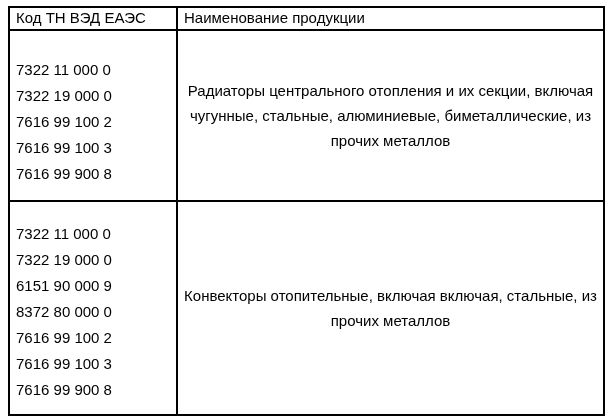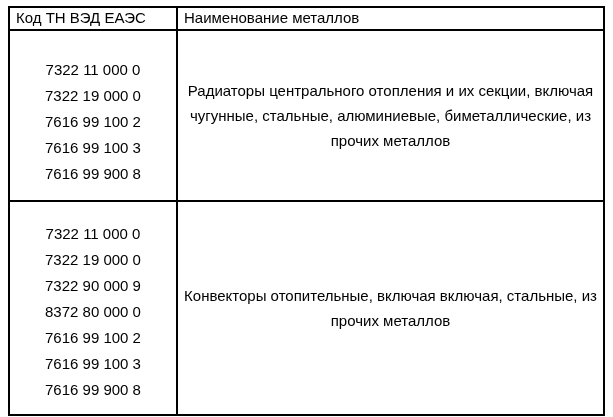--- a/index.html
+++ b/index.html
@@ -41,21 +41,21 @@
     text-align: left;
     vertical-align: middle;
     padding: 1px 6px 3px 6px;
   }
   tr.body-row-1 { height: 171px; }
   tr.body-row-2 { height: 209px; }
   .codes-cell {
     vertical-align: top;
     padding: 26px 6px 11px 6px;
     line-height: 26px;
-    text-align: center;
+    text-align: left;
     white-space: nowrap;
   }
   tr.body-row-2 .codes-cell {
     padding-top: 19px;
   }
   .code-line {
     line-height: 26px;
   }
   .product-cell {
     vertical-align: middle;
@@ -70,41 +70,41 @@
 
 <div class="page">
   <table class="tnved-table">
     <colgroup>
       <col style="width:168px">
       <col>
     </colgroup>
     <thead>
       <tr>
         <th>Код ТН ВЭД ЕАЭС</th>
-        <th>Наименование металлов</th>
+        <th>Наименование продукции</th>
       </tr>
     </thead>
     <tbody>
       <tr class="body-row-1">
         <td class="codes-cell">
           <div class="code-line">7322 11 000 0</div>
           <div class="code-line">7322 19 000 0</div>
           <div class="code-line">7616 99 100 2</div>
           <div class="code-line">7616 99 100 3</div>
           <div class="code-line">7616 99 900 8</div>
         </td>
         <td class="product-cell">
           <div class="product-text">Радиаторы центрального отопления и их секции, включая чугунные, стальные, алюминиевые, биметаллические, из прочих металлов</div>
         </td>
       </tr>
       <tr class="body-row-2">
         <td class="codes-cell">
           <div class="code-line">7322 11 000 0</div>
           <div class="code-line">7322 19 000 0</div>
-          <div class="code-line">7322 90 000 9</div>
+          <div class="code-line">6151 90 000 9</div>
           <div class="code-line">8372 80 000 0</div>
           <div class="code-line">7616 99 100 2</div>
           <div class="code-line">7616 99 100 3</div>
           <div class="code-line">7616 99 900 8</div>
         </td>
         <td class="product-cell">
           <div class="product-text">Конвекторы отопительные, включая включая, стальные, из прочих металлов</div>
         </td>
       </tr>
     </tbody>

